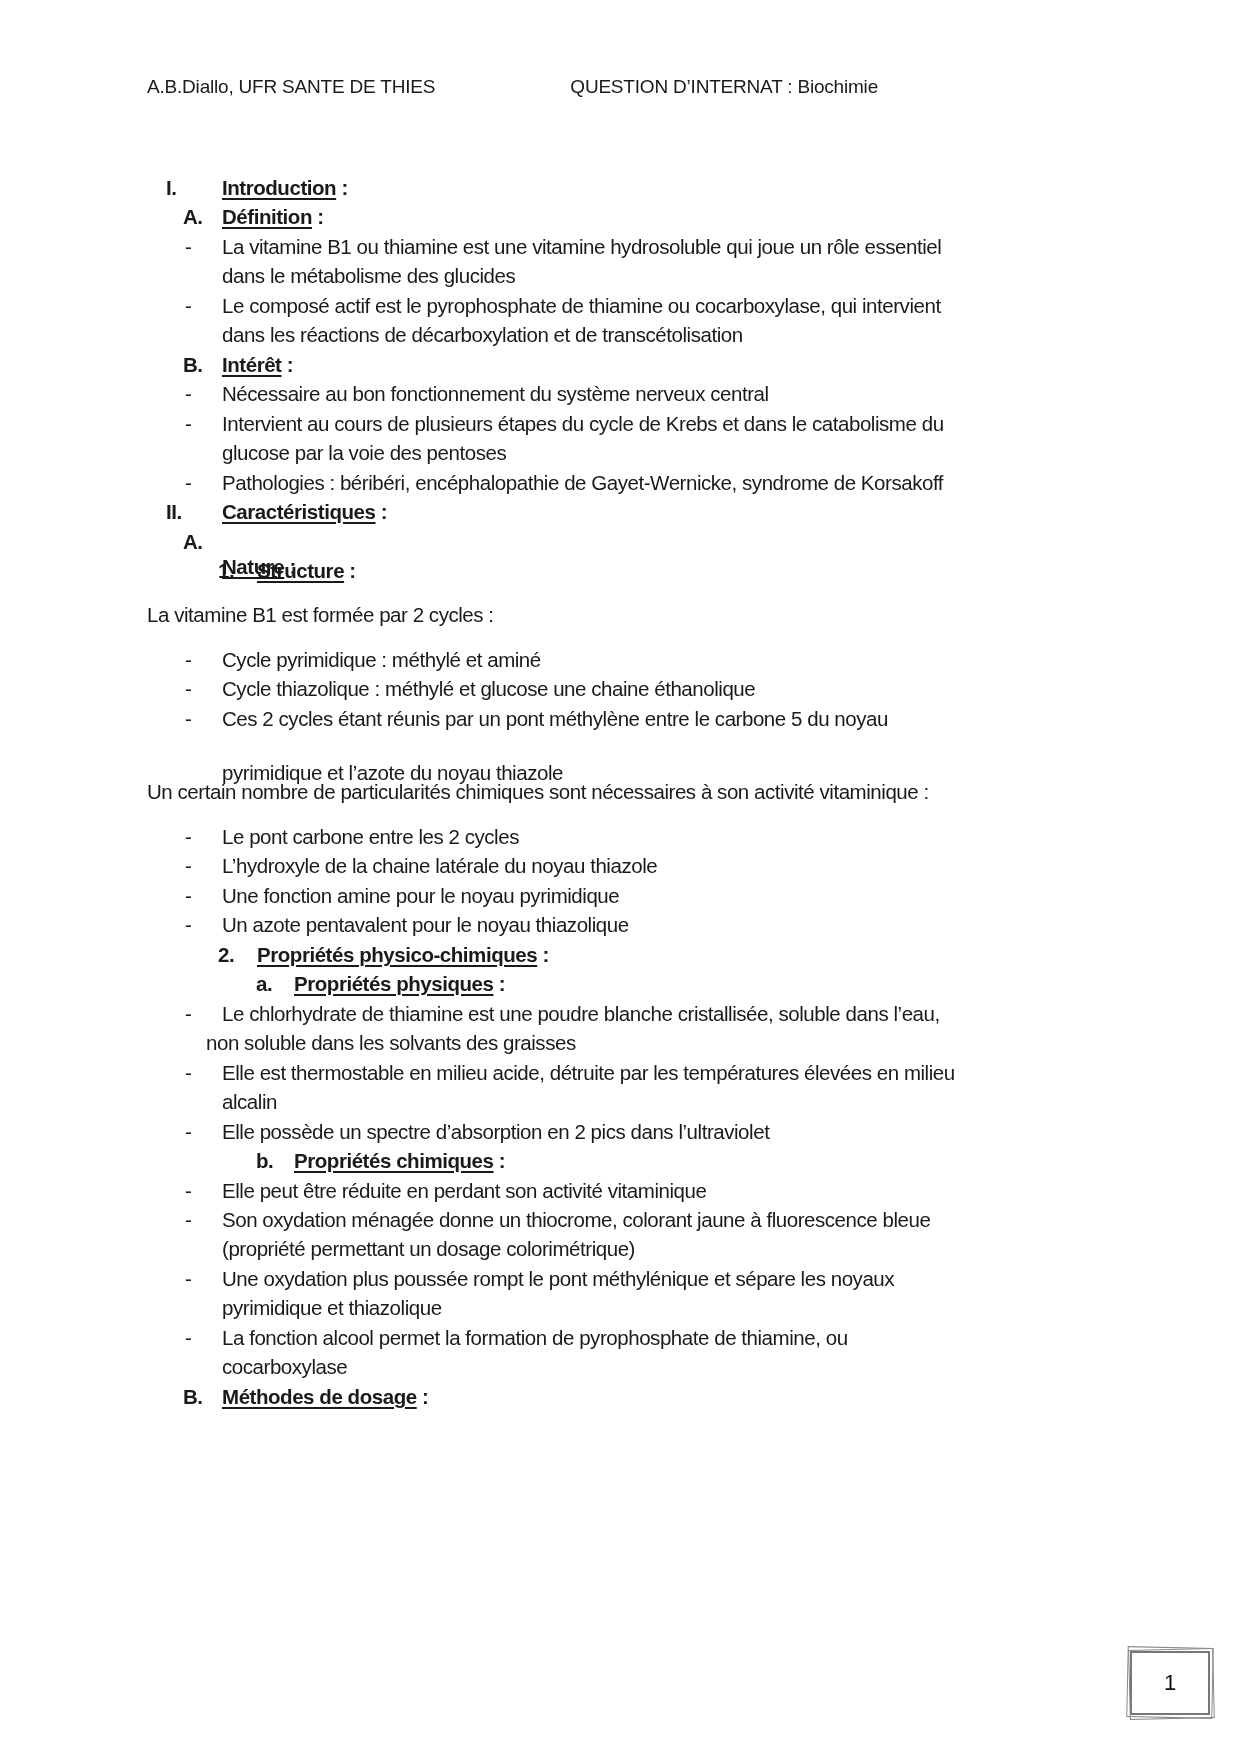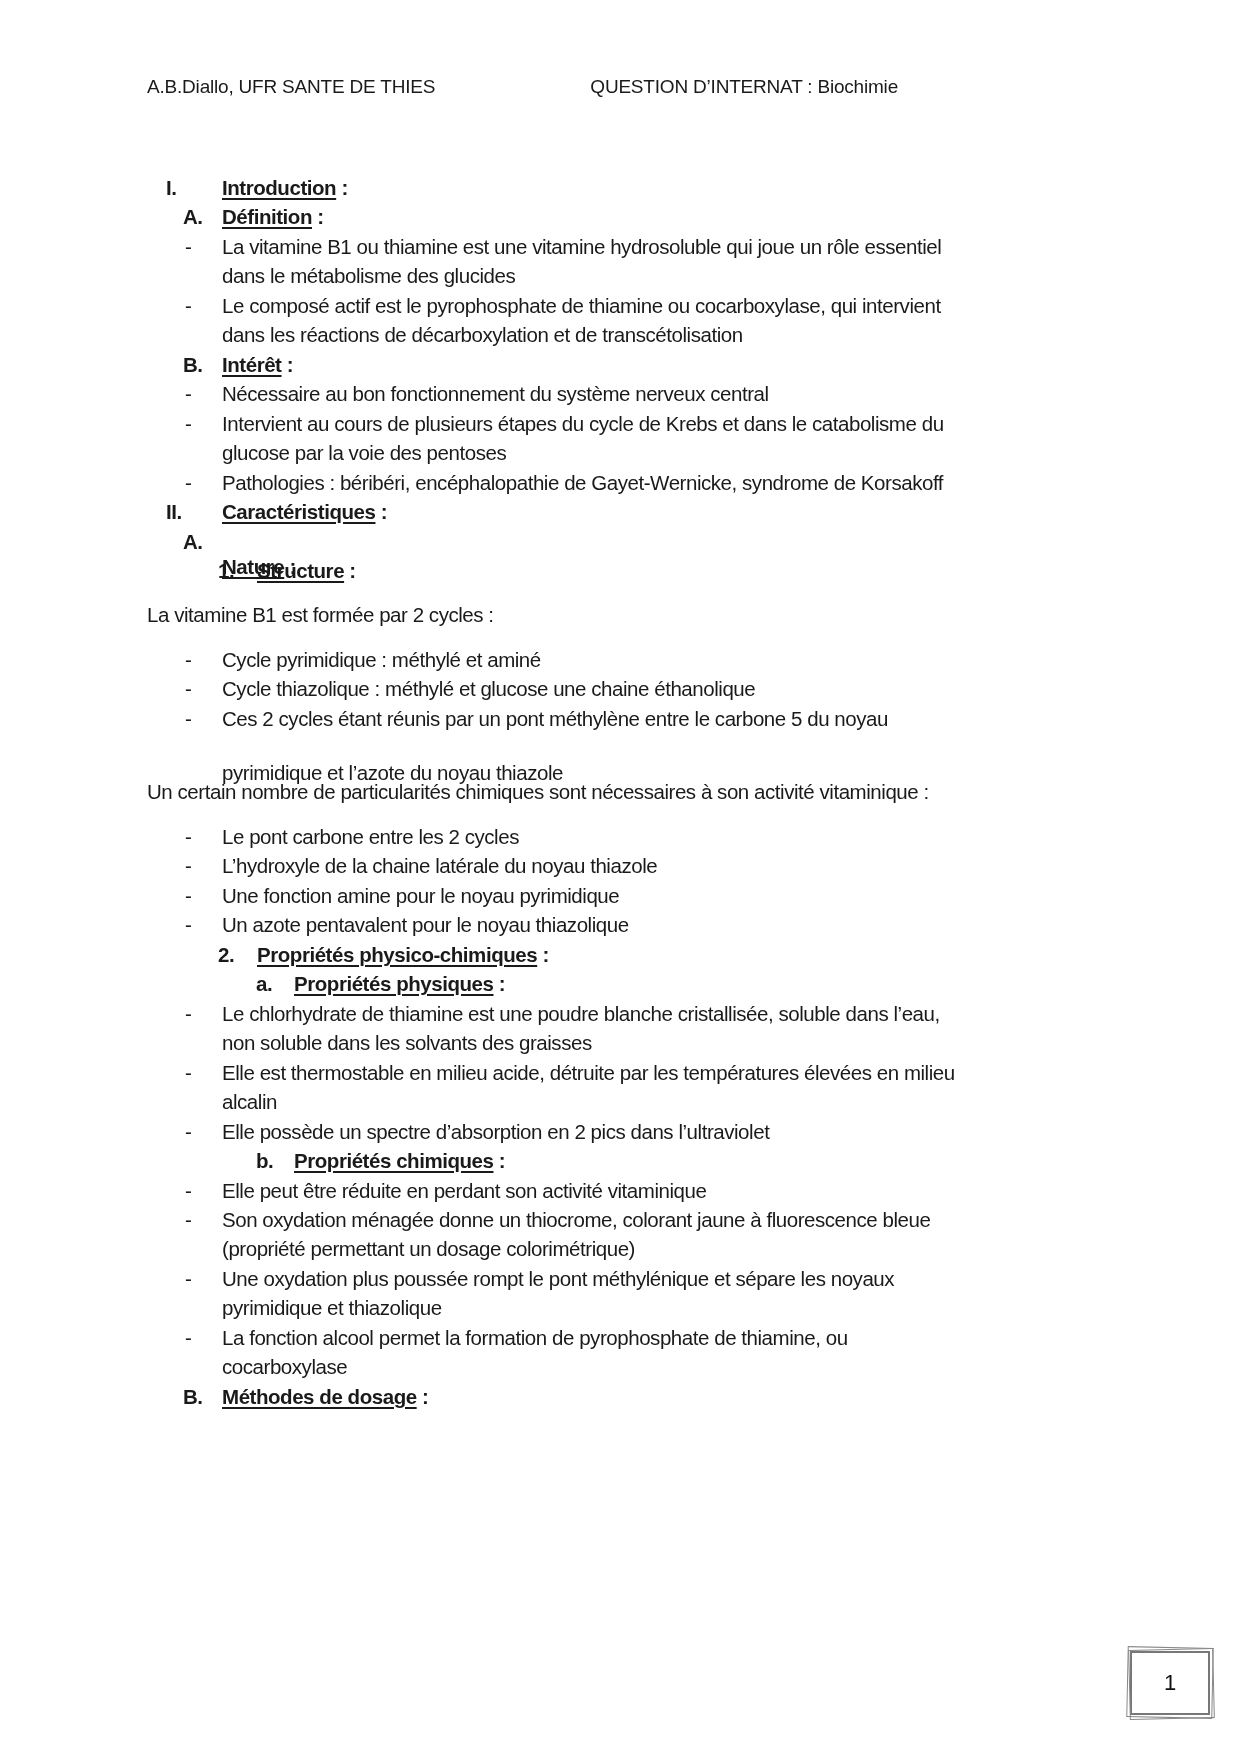--- a/index.html
+++ b/index.html
@@ -1,21 +1,21 @@
 <!DOCTYPE html>
 <html><head>
 <meta charset="utf-8">
 <style>
   html, body { margin: 0; padding: 0; background: #ffffff; }
   body {
     width: 1240px; height: 1755px; position: relative; overflow: hidden;
     font-family: "Liberation Sans", "DejaVu Sans", sans-serif;
     color: #1a1a1a;
   }
-  .page { position: absolute; left: 0; top: 0; width: 1024px; height: 1755px; padding-left: 20px; }
+  .page { position: absolute; left: 0; top: 0; width: 1024px; height: 1755px; }
   .hdr { position: absolute; top: 76px; font-size: 19px; letter-spacing: -0.2px; }
   .hdr-left { left: 147px; }
   .hdr-right { right: 146px; }
   .title {
     position: absolute; top: 148px; left: 0; width: 1240px; text-align: center;
     font-weight: bold; font-size: 20px; letter-spacing: -0.3px;
   }
   .title u { text-decoration: underline; text-underline-offset: 3px; text-decoration-thickness: 2px; }
   .line {
     position: absolute; font-size: 20.5px; letter-spacing: -0.45px; white-space: nowrap; line-height: 26px;
@@ -85,21 +85,21 @@
       <div class="line mk" style="left: 185px; top: 883px;">-</div>
       <div class="line" style="left: 222px; top: 883px;">Une fonction amine pour le noyau pyrimidique</div>
       <div class="line mk" style="left: 185px; top: 912px;">-</div>
       <div class="line" style="left: 222px; top: 912px;">Un azote pentavalent pour le noyau thiazolique</div>
       <div class="line mk b" style="left: 218px; top: 942px;">2.</div>
       <div class="line b" style="left: 257px; top: 942px;"><span class="u">Propriétés physico-chimiques</span><span> :</span></div>
       <div class="line mk b" style="left: 256px; top: 971px;">a.</div>
       <div class="line b" style="left: 294px; top: 971px;"><span class="u">Propriétés physiques</span><span> :</span></div>
       <div class="line mk" style="left: 185px; top: 1001px;">-</div>
       <div class="line" style="left: 222px; top: 1001px;">Le chlorhydrate de thiamine est une poudre blanche cristallisée, soluble dans l’eau,</div>
-      <div class="line" style="left: 222px; top: 1030px;">non soluble dans les solvants des graisses</div>
+      <div class="line" style="left: 206px; top: 1030px;">non soluble dans les solvants des graisses</div>
       <div class="line mk" style="left: 185px; top: 1060px;">-</div>
       <div class="line" style="left: 222px; top: 1060px;">Elle est thermostable en milieu acide, détruite par les températures élevées en milieu</div>
       <div class="line" style="left: 222px; top: 1089px;">alcalin</div>
       <div class="line mk" style="left: 185px; top: 1119px;">-</div>
       <div class="line" style="left: 222px; top: 1119px;">Elle possède un spectre d’absorption en 2 pics dans l’ultraviolet</div>
       <div class="line mk b" style="left: 256px; top: 1148px;">b.</div>
       <div class="line b" style="left: 294px; top: 1148px;"><span class="u">Propriétés chimiques</span><span> :</span></div>
       <div class="line mk" style="left: 185px; top: 1178px;">-</div>
       <div class="line" style="left: 222px; top: 1178px;">Elle peut être réduite en perdant son activité vitaminique</div>
       <div class="line mk" style="left: 185px; top: 1207px;">-</div>

